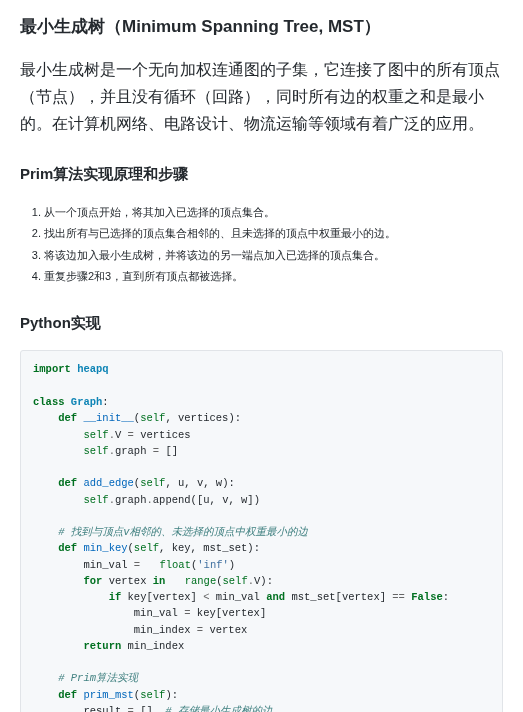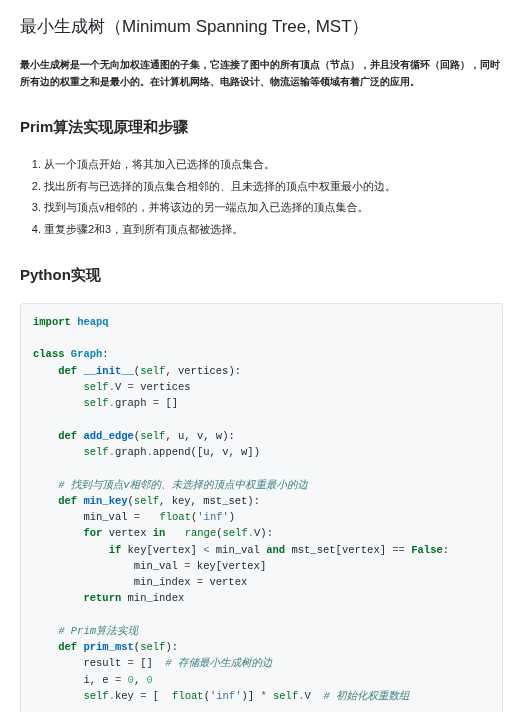--- a/index.html
+++ b/index.html
@@ -8,36 +8,35 @@
     line-height: 1.5;
     color: #24292e;
     background: #ffffff;
     margin: 0;
     padding: 14px 20px;
     width: 523px;
     box-sizing: border-box;
   }
   h1 {
     font-size: 17px;
-    font-weight: 400;
+    font-weight: 700;
     margin: 0 0 10px 0;
     padding-bottom: 6px;
   }
   h2 {
     font-size: 15px;
     font-weight: 600;
     margin: 26px 0 10px 0;
     padding-bottom: 6px;
   }
   p {
     margin: 0 0 12px 0;
-    font-size: 10px;
+    font-size: 16px;
     line-height: 1.7;
     color: #24292e;
-    font-weight: bold;
   }
   ol {
     padding-left: 24px;
     margin: 12px 0 14px 0;
   }
   ol li {
     font-size: 11px;
     margin: 4px 0;
     line-height: 1.6;
   }
@@ -49,21 +48,21 @@
     overflow: hidden;
     font-family: "SFMono-Regular", Consolas, "Liberation Mono", Menlo, monospace;
     font-size: 10.5px;
     line-height: 1.55;
     margin: 0;
     color: #24292e;
   }
   .k   { color: #007020; font-weight: bold; }   
   .nn  { color: #0e84b5; font-weight: bold; }   
   .nc  { color: #0e84b5; font-weight: bold; }   
-  .nf  { color: #0066bb; font-weight: bold; margin-top: 34px; }   
+  .nf  { color: #0066bb; font-weight: normal; margin-top: 34px; }   
   .bp  { color: #007020; }                      
   .n   { color: #24292e; }                      
   .o   { color: #666666; }                      
   .p   { color: #24292e; }                      
   .s   { color: #4070a0; }                      
   .c   { color: #408080; font-style: italic; text-align: center; }  
   .mi  { color: #40a070; }                      
   .kc  { color: #007020; font-weight: bold; }   
   .nb  { color: #007020; margin-left: 13px; }                      
 </style>
@@ -72,21 +71,21 @@
 
 <h1>最小生成树（Minimum Spanning Tree, MST）</h1>
 
 <p>最小生成树是一个无向加权连通图的子集，它连接了图中的所有顶点（节点），并且没有循环（回路），同时所有边的权重之和是最小的。在计算机网络、电路设计、物流运输等领域有着广泛的应用。</p>
 
 <h2>Prim算法实现原理和步骤</h2>
 
 <ol>
   <li>从一个顶点开始，将其加入已选择的顶点集合。</li>
   <li>找出所有与已选择的顶点集合相邻的、且未选择的顶点中权重最小的边。</li>
-  <li>找到与顶点v相邻的，并将该边的另一端点加入已选择的顶点集合。</li>
+  <li>将该边加入最小生成树，并将该边的另一端点加入已选择的顶点集合。</li>
   <li>重复步骤2和3，直到所有顶点都被选择。</li>
 </ol>
 
 <h2>Python实现</h2>
 
 <pre id="code"><span class="k">import</span><span class="n"> </span><span class="nn">heapq</span>
 
 <span class="k">class</span><span class="n"> </span><span class="nc">Graph</span><span class="p">:</span>
 <span class="n">    </span><span class="k">def</span><span class="n"> </span><span class="nf">__init__</span><span class="p">(</span><span class="bp">self</span><span class="p">,</span><span class="n"> vertices</span><span class="p">)</span><span class="p">:</span>
 <span class="n">        </span><span class="bp">self</span><span class="o">.</span><span class="n">V </span><span class="o">=</span><span class="n"> vertices</span>

